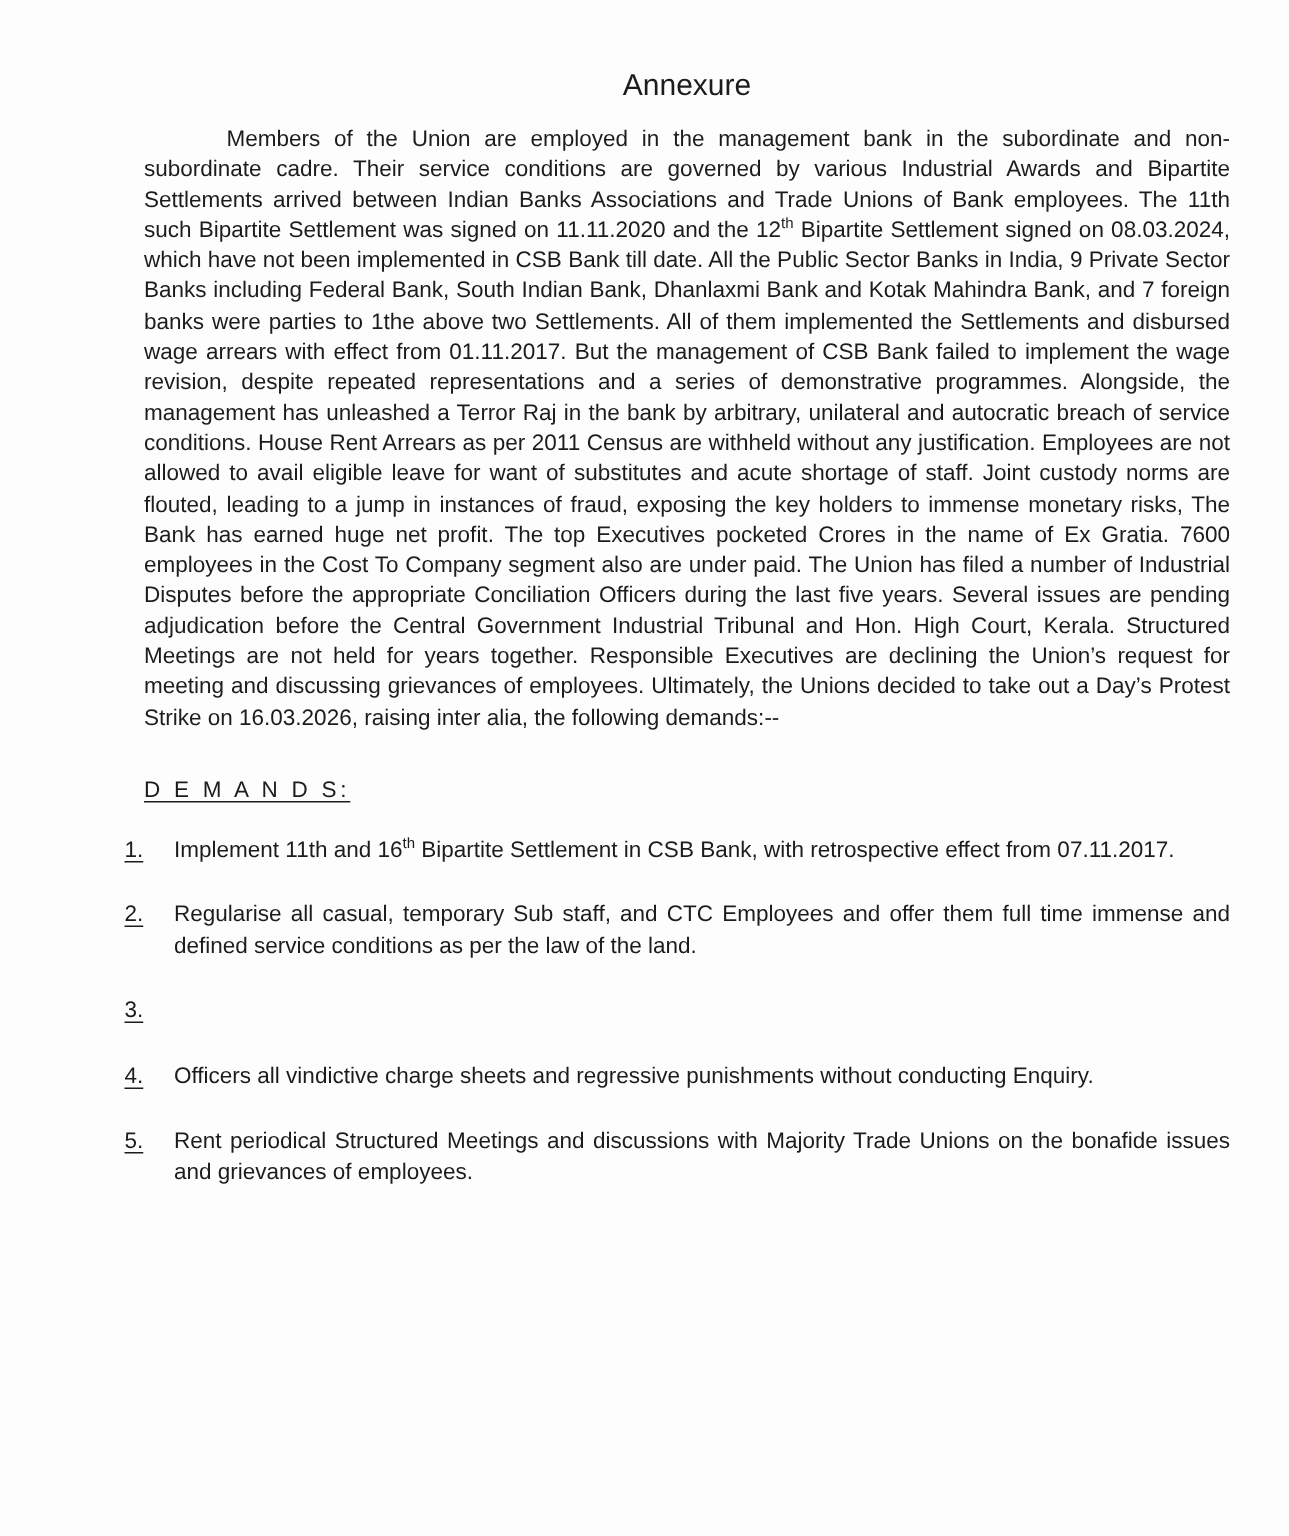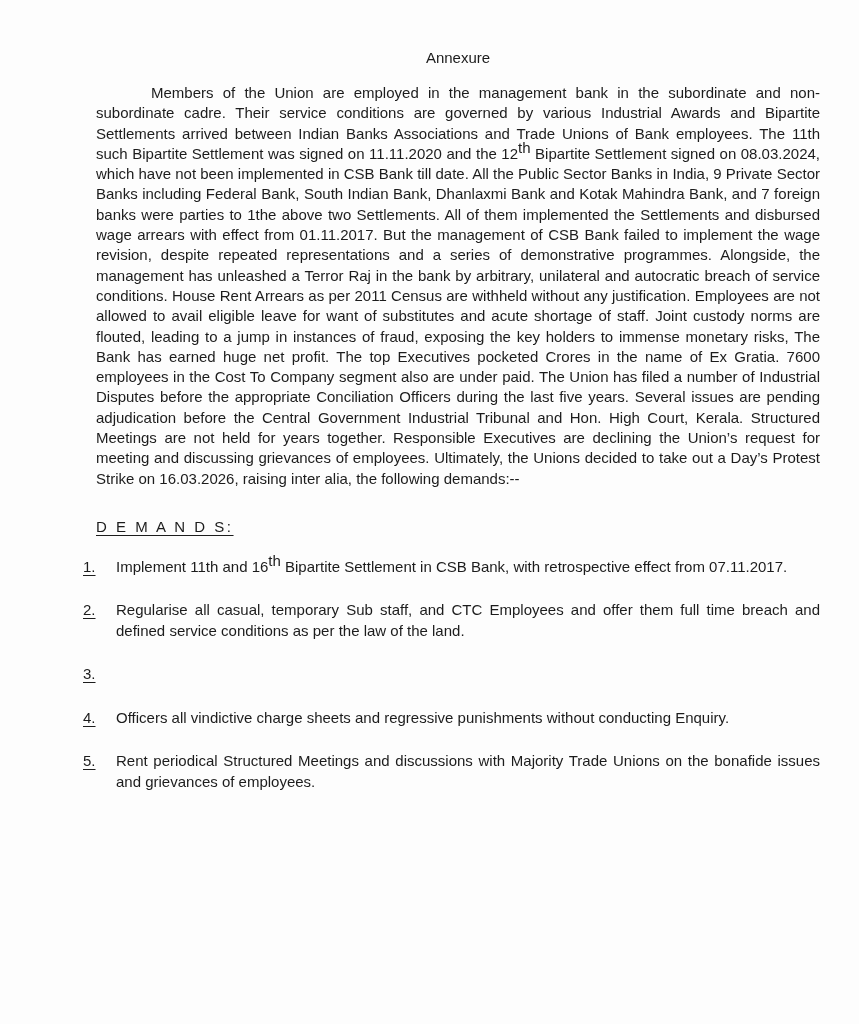--- a/index.html
+++ b/index.html
@@ -13,38 +13,38 @@
     height: 1024px;
     box-sizing: border-box;
     padding: 49px 39px 0 96px;
     background: #fdfdfd;
     font-family: "Liberation Sans", sans-serif;
     color: #1c1c1c;
     overflow: hidden;
   }
   .annexure {
     text-align: center;
-    font-size: 15px;
+    font-size: 20px;
     line-height: 17px;
   }
   .doc-heading {
     margin-top: 5px;
     font-size: 15px;
     font-weight: bold;
     line-height: 17px;
   }
   .paragraph {
     margin: 17px 0 0 0;
     font-size: 15px;
     line-height: 20.3px;
     text-align: justify;
     text-indent: 55px;
   }
   sup {
-    font-size: 15px;
+    font-size: 10px;
     line-height: 0;
     vertical-align: super;
   }
   .demands-heading {
     margin-top: 29px;
     font-size: 15px;
     letter-spacing: 2.5px;
     text-decoration: underline;
     text-underline-offset: 3px;
   }
@@ -81,21 +81,21 @@
 
   <div class="demands-list">
 
     <div class="demand-item">
       <span class="demand-number">1.</span>
       <span class="demand-text"><span>Implement 11th and 16</span><sup>th</sup><span> Bipartite Settlement in CSB Bank, with retrospective effect from 07.11.2017.</span></span>
     </div>
 
     <div class="demand-item">
       <span class="demand-number">2.</span>
-      <span class="demand-text"><span>Regularise all casual, temporary Sub staff, and CTC Employees and offer them full time breach and defined service conditions as per the law of the land.</span></span>
+      <span class="demand-text"><span>Regularise all casual, temporary Sub staff, and CTC Employees and offer them full time immense and defined service conditions as per the law of the land.</span></span>
     </div>
 
     <div class="demand-item">
       <span class="demand-number">3.</span>
     </div>
 
     <div class="demand-item">
       <span class="demand-number">4.</span>
       <span class="demand-text"><span>Officers all vindictive charge sheets and regressive punishments without conducting Enquiry.</span></span>
     </div>

